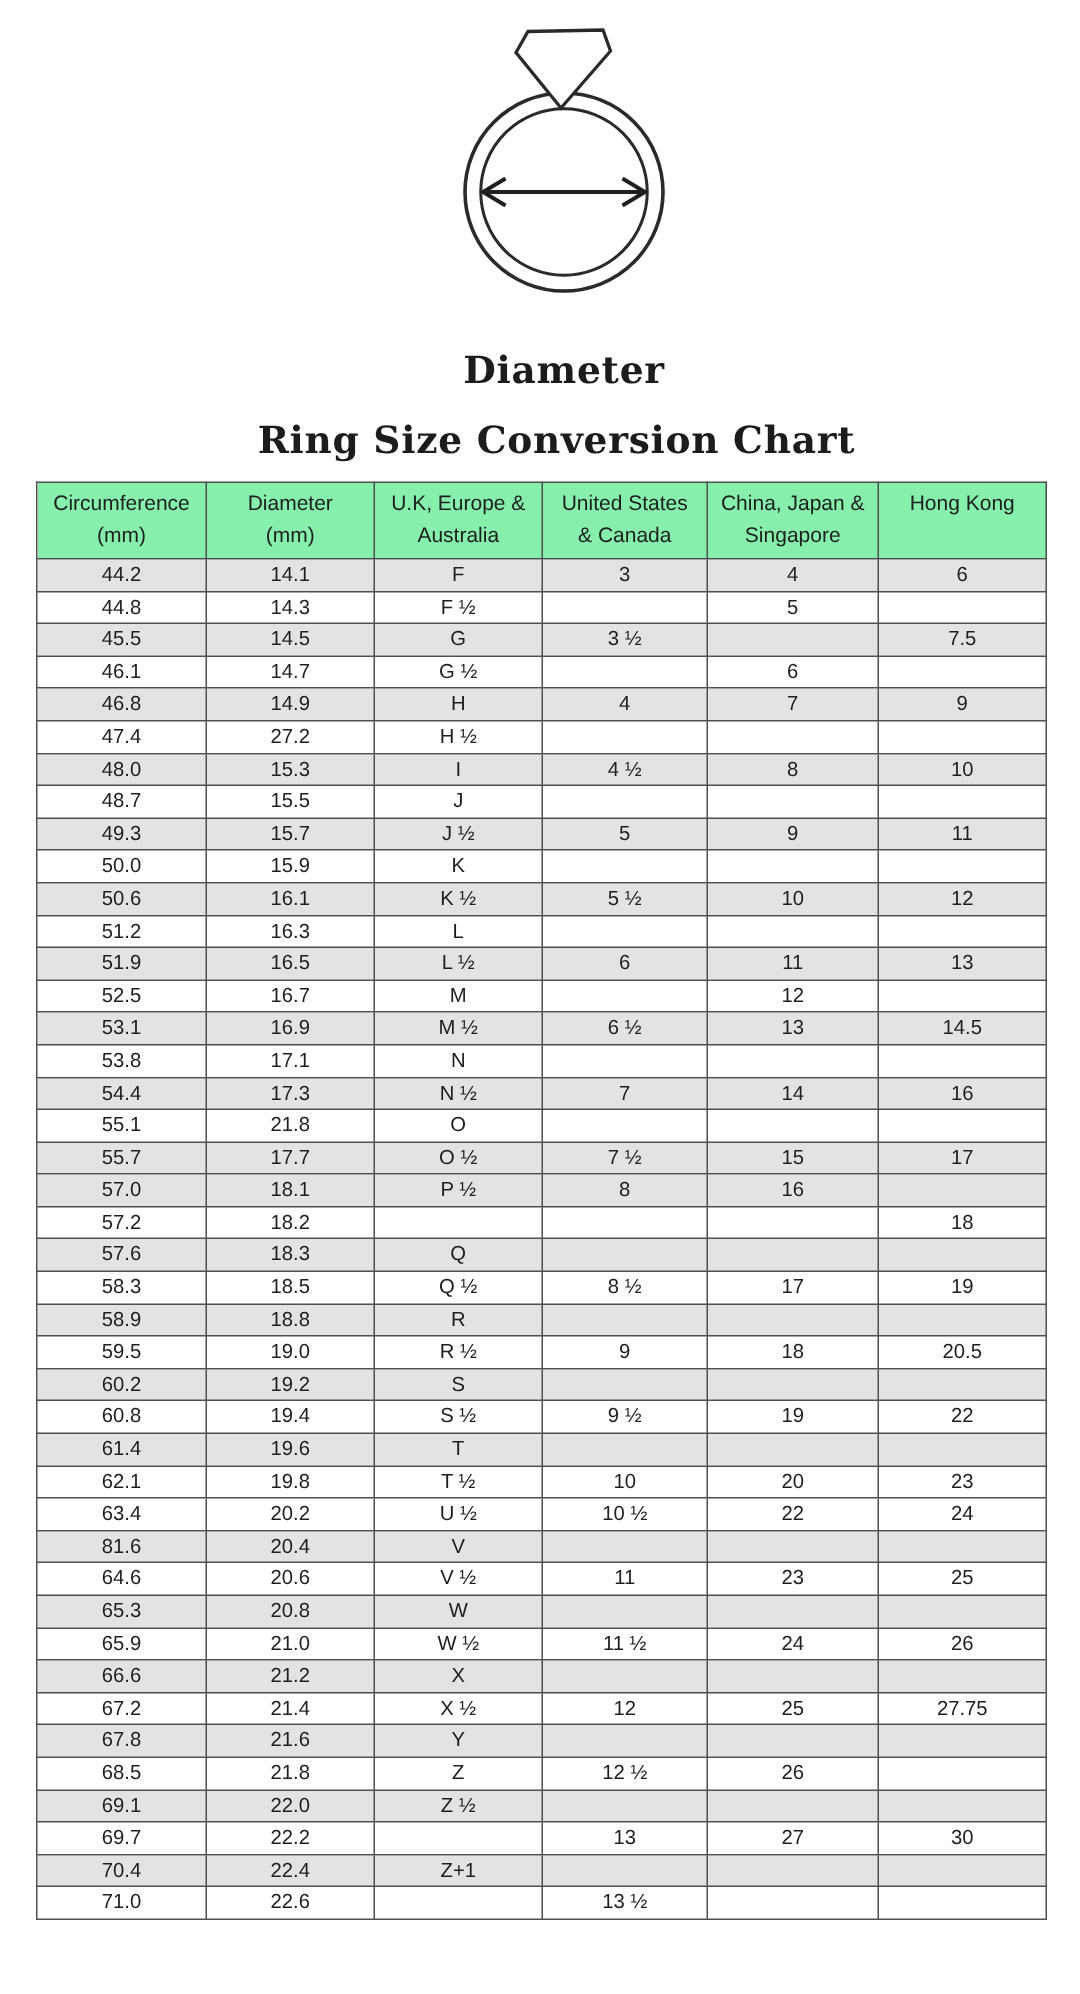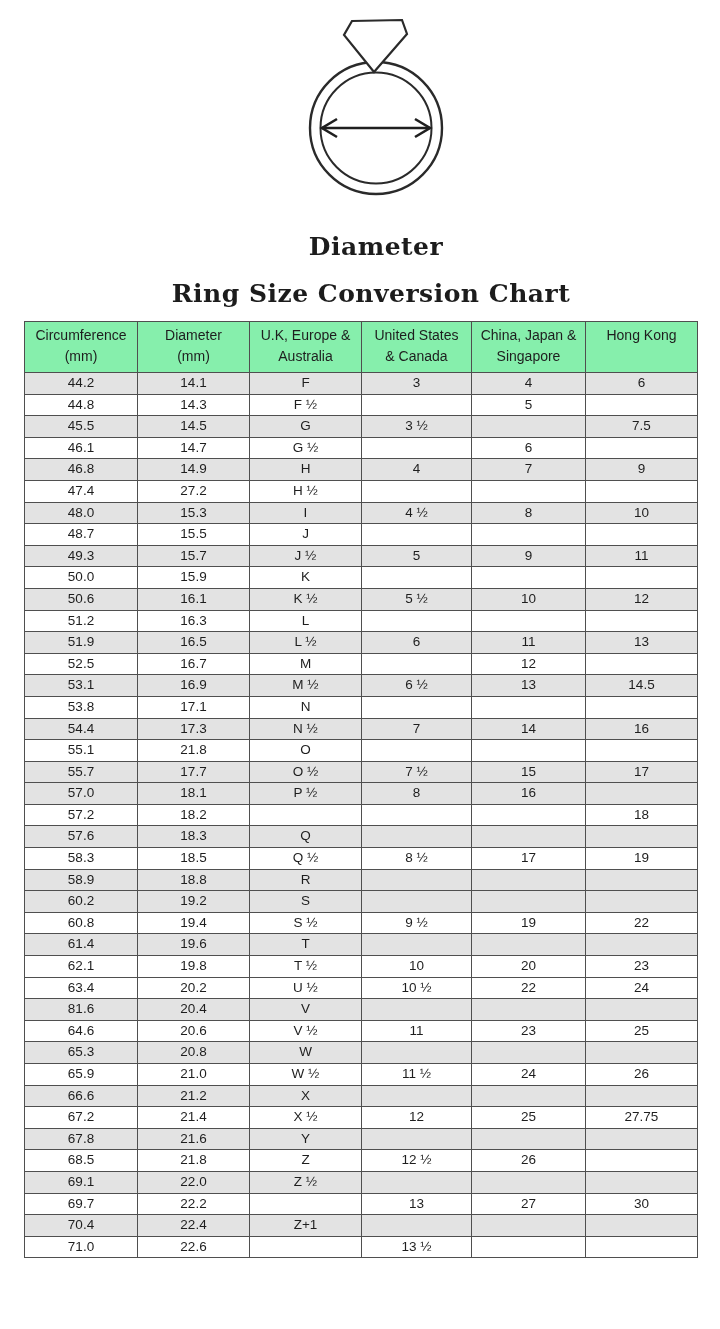--- a/index.html
+++ b/index.html
@@ -326,20 +326,28 @@
           <td>19</td>
         </tr>
         <tr class="shaded">
           <td>58.9</td>
           <td>18.8</td>
           <td>R</td>
           <td></td>
           <td></td>
           <td></td>
         </tr>
+        <tr>
+          <td>59.5</td>
+          <td>19.0</td>
+          <td>R ½</td>
+          <td>9</td>
+          <td>18</td>
+          <td>20.5</td>
+        </tr>
         <tr class="shaded">
           <td>60.2</td>
           <td>19.2</td>
           <td>S</td>
           <td></td>
           <td></td>
           <td></td>
         </tr>
         <tr>
           <td>60.8</td>

